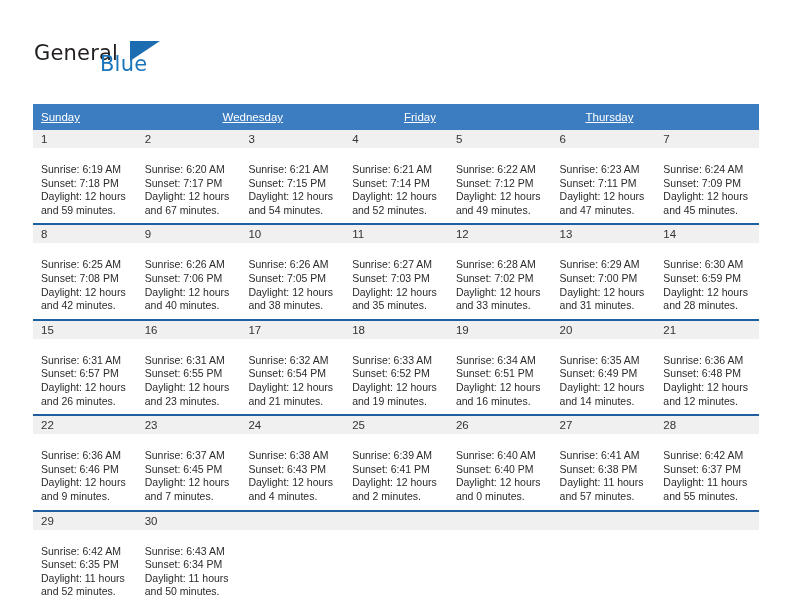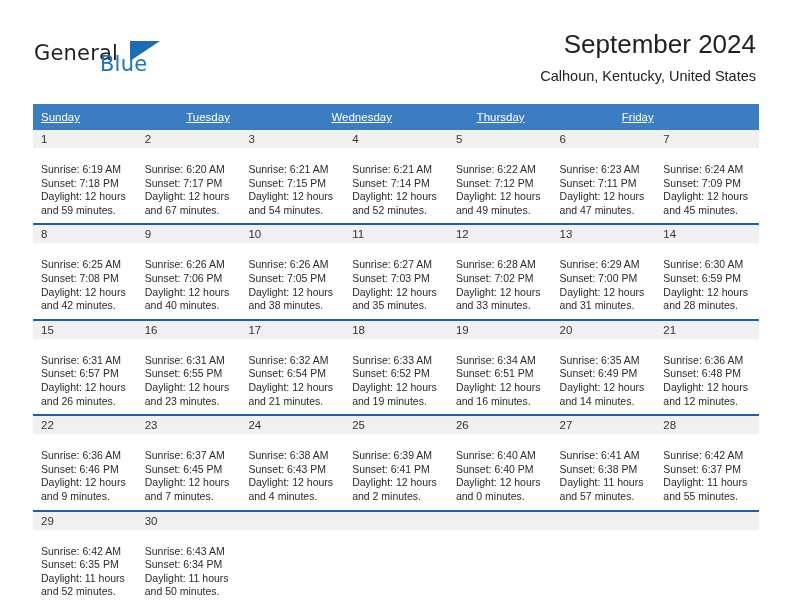--- a/index.html
+++ b/index.html
@@ -157,35 +157,30 @@
 <div class="page">
 
   <div class="header">
 
     <div class="logo">
       <span class="logo-general">General</span>
       <span class="logo-triangle"></span>
       <span class="logo-blue">Blue</span>
     </div>
 
-    <div class="title-block">
-      <div class="cal-title">September 2024</div>
-      <div class="cal-subtitle">Calhoun, Kentucky, United States</div>
-    </div>
 
   </div>
 
   <div class="calendar">
 
     <div class="weekdays">
       <div class="weekday">Sunday</div>
-      <div class="weekday">Tuesday</div>
       <div class="weekday">Wednesday</div>
+      <div class="weekday">Friday</div>
       <div class="weekday">Thursday</div>
-      <div class="weekday">Friday</div>
     </div>
 
     <div id="weeks-container">
         <div class="week">
           <div class="day">
             <div class="day-num-band">1</div>
             <div class="day-info">
               <div>Sunrise: 6:19 AM</div>
               <div>Sunset: 7:18 PM</div>
               <div>Daylight: 12 hours</div>

